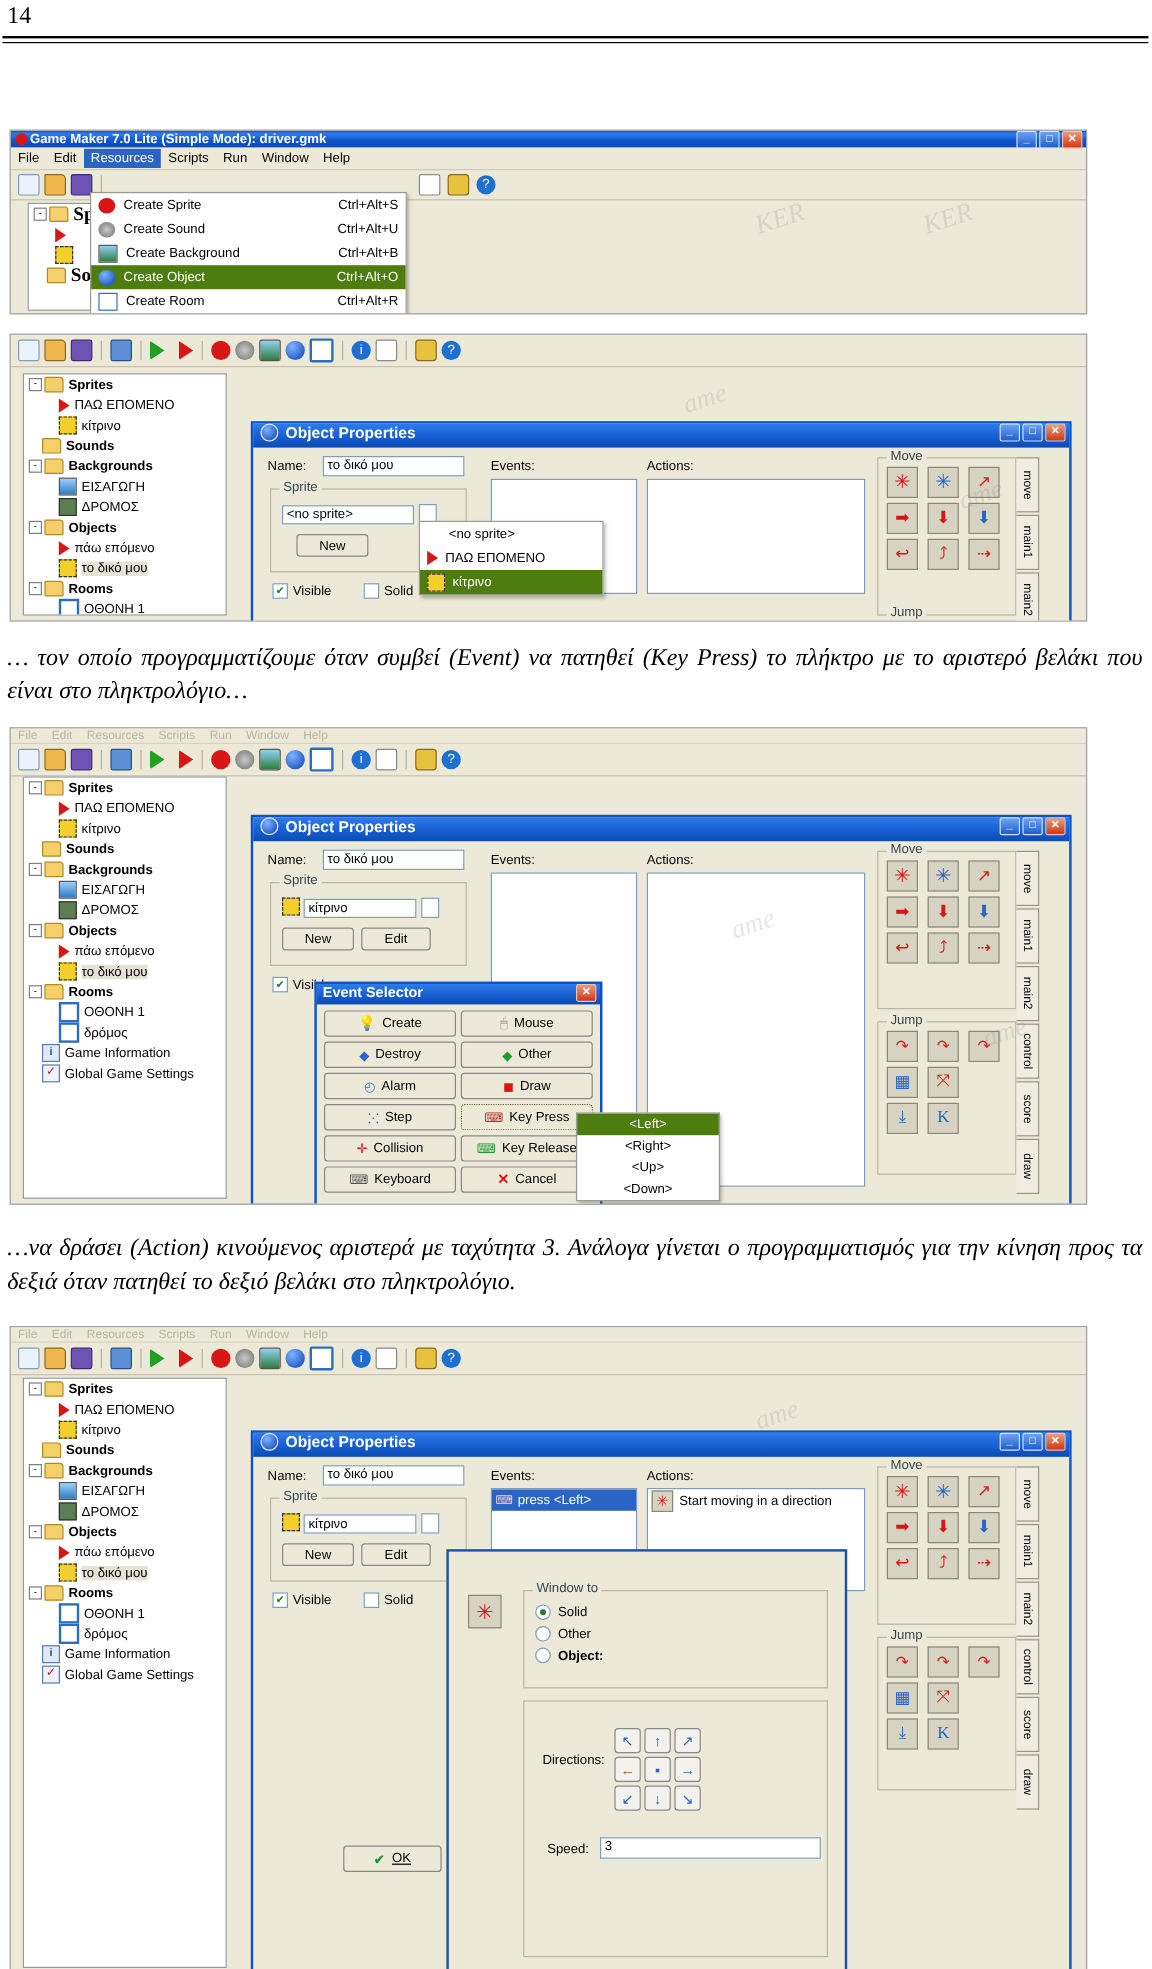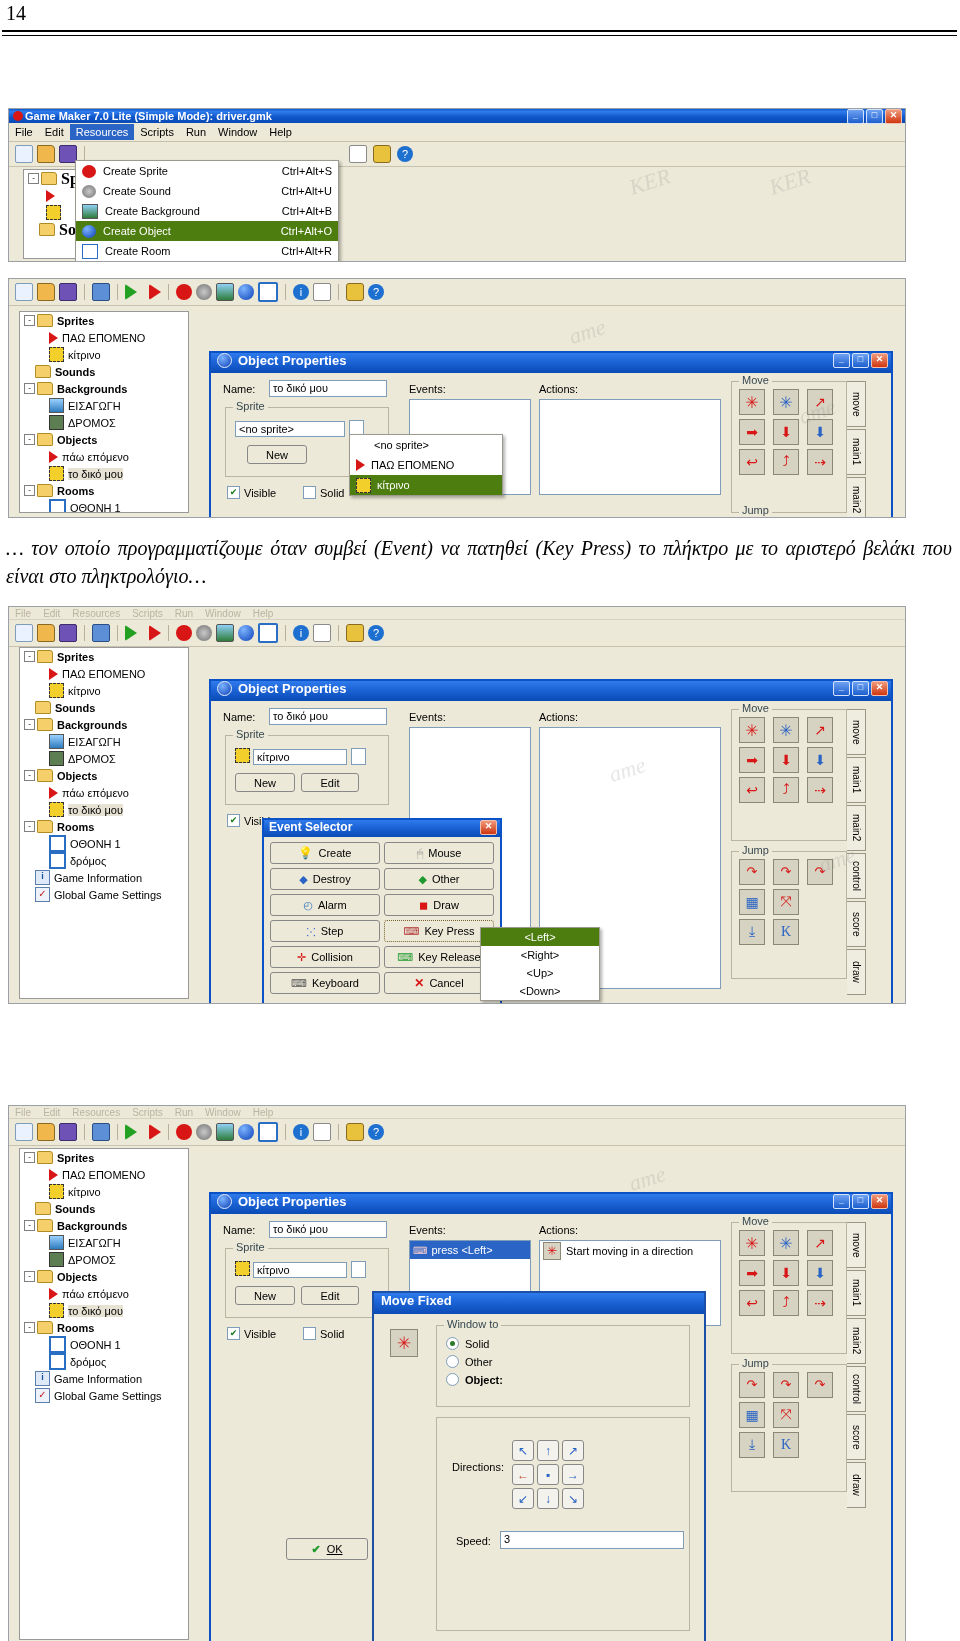--- a/index.html
+++ b/index.html
@@ -648,20 +648,21 @@
     <div class="dropmenu" style="left:471px;top:320px;width:118px;border:1px solid #9c9a8e;">
       <div class="dmi hl" style="height:18px;justify-content:center;">&lt;Left&gt;</div>
       <div class="dmi" style="height:18px;justify-content:center;">&lt;Right&gt;</div>
       <div class="dmi" style="height:18px;justify-content:center;">&lt;Up&gt;</div>
       <div class="dmi" style="height:18px;justify-content:center;">&lt;Down&gt;</div>
     </div>
     <div class="wm" style="left:600px;top:150px;">ame</div>
     <div class="wm" style="left:810px;top:240px;">ame</div>
   </div>
 
+  <div class="para" style="left:6px;top:1026px;width:946px;">…να δράσει (Action) κινούμενος αριστερά με ταχύτητα 3. Ανάλογα γίνεται ο προγραμματισμός για την κίνηση προς τα δεξιά όταν πατηθεί το δεξιό βελάκι στο πληκτρολόγιο.</div>
 
   <div class="shot" style="left:8px;top:1105px;width:896px;height:536px;border:1px solid #9aa0a6;">
     <div class="menubar" style="height:12px;font-size:10px;color:#b9b5a3;border-bottom:1px solid #d6d2c2;">
       <span>File</span>
       <span>Edit</span>
       <span>Resources</span>
       <span>Scripts</span>
       <span>Run</span>
       <span>Window</span>
       <span>Help</span>
@@ -880,23 +881,20 @@
         <div class="vtab" style="height:46px;">move</div>
         <div class="vtab" style="height:46px;">main1</div>
         <div class="vtab" style="height:46px;">main2</div>
         <div class="vtab" style="height:46px;">control</div>
         <div class="vtab" style="height:46px;">score</div>
         <div class="vtab" style="height:46px;">draw</div>
       </div>
     </div>
 
     <div class="dlg" style="left:363px;top:185px;width:330px;height:351px;border:2px solid #1b4fa8;">
-      <div class="dtitle" style="height:21px;font-size:13px;padding-left:7px;">
-        <span>Move Fixed</span>
-      </div>
       <div class="actbtn" style="position:absolute;left:16px;top:36px;width:28px;height:28px;">
           <span style="color:#d81616;font-size:17px;">✳</span>
         </div>
 
       <div class="group" style="left:62px;top:32px;width:252px;height:80px;"></div>
       <div class="grouplbl" style="left:70px;top:25px;">Window to</div>
       <div style="position:absolute;left:72px;top:44px;display:flex;align-items:center;gap:6px;">
         <span class="radio on"></span>
         <span class="fieldlbl">Solid</span>
       </div>

